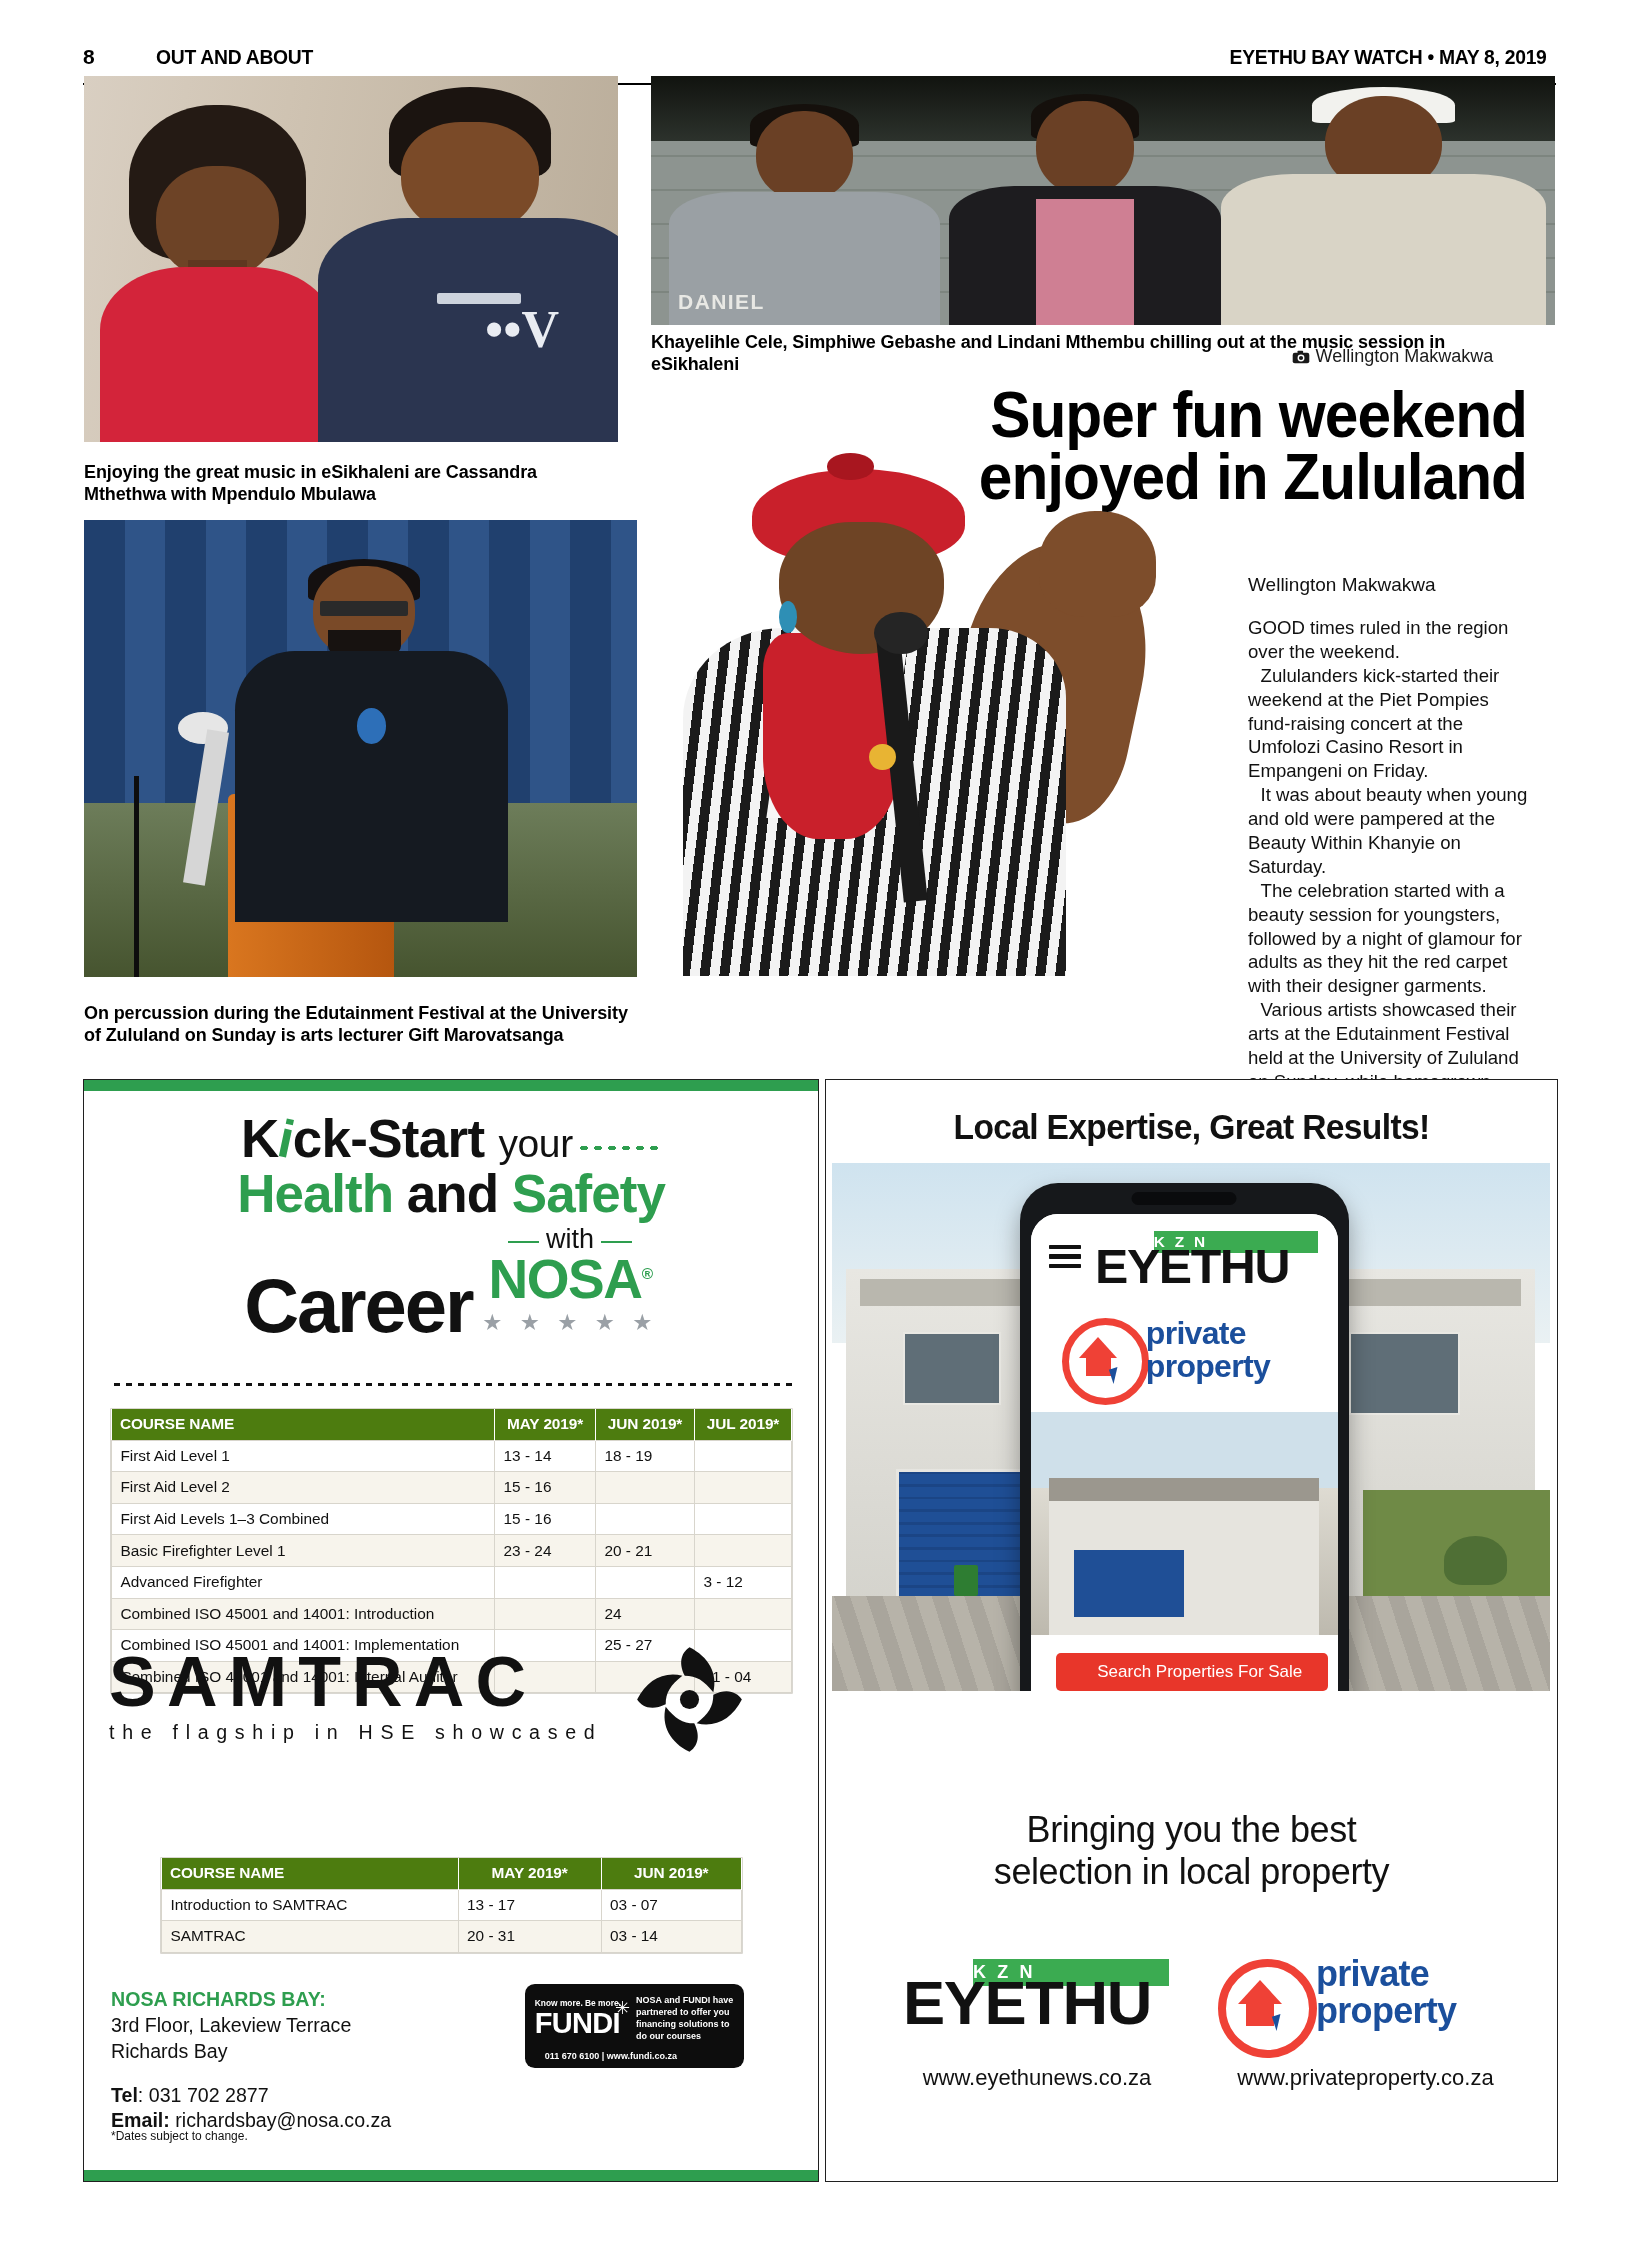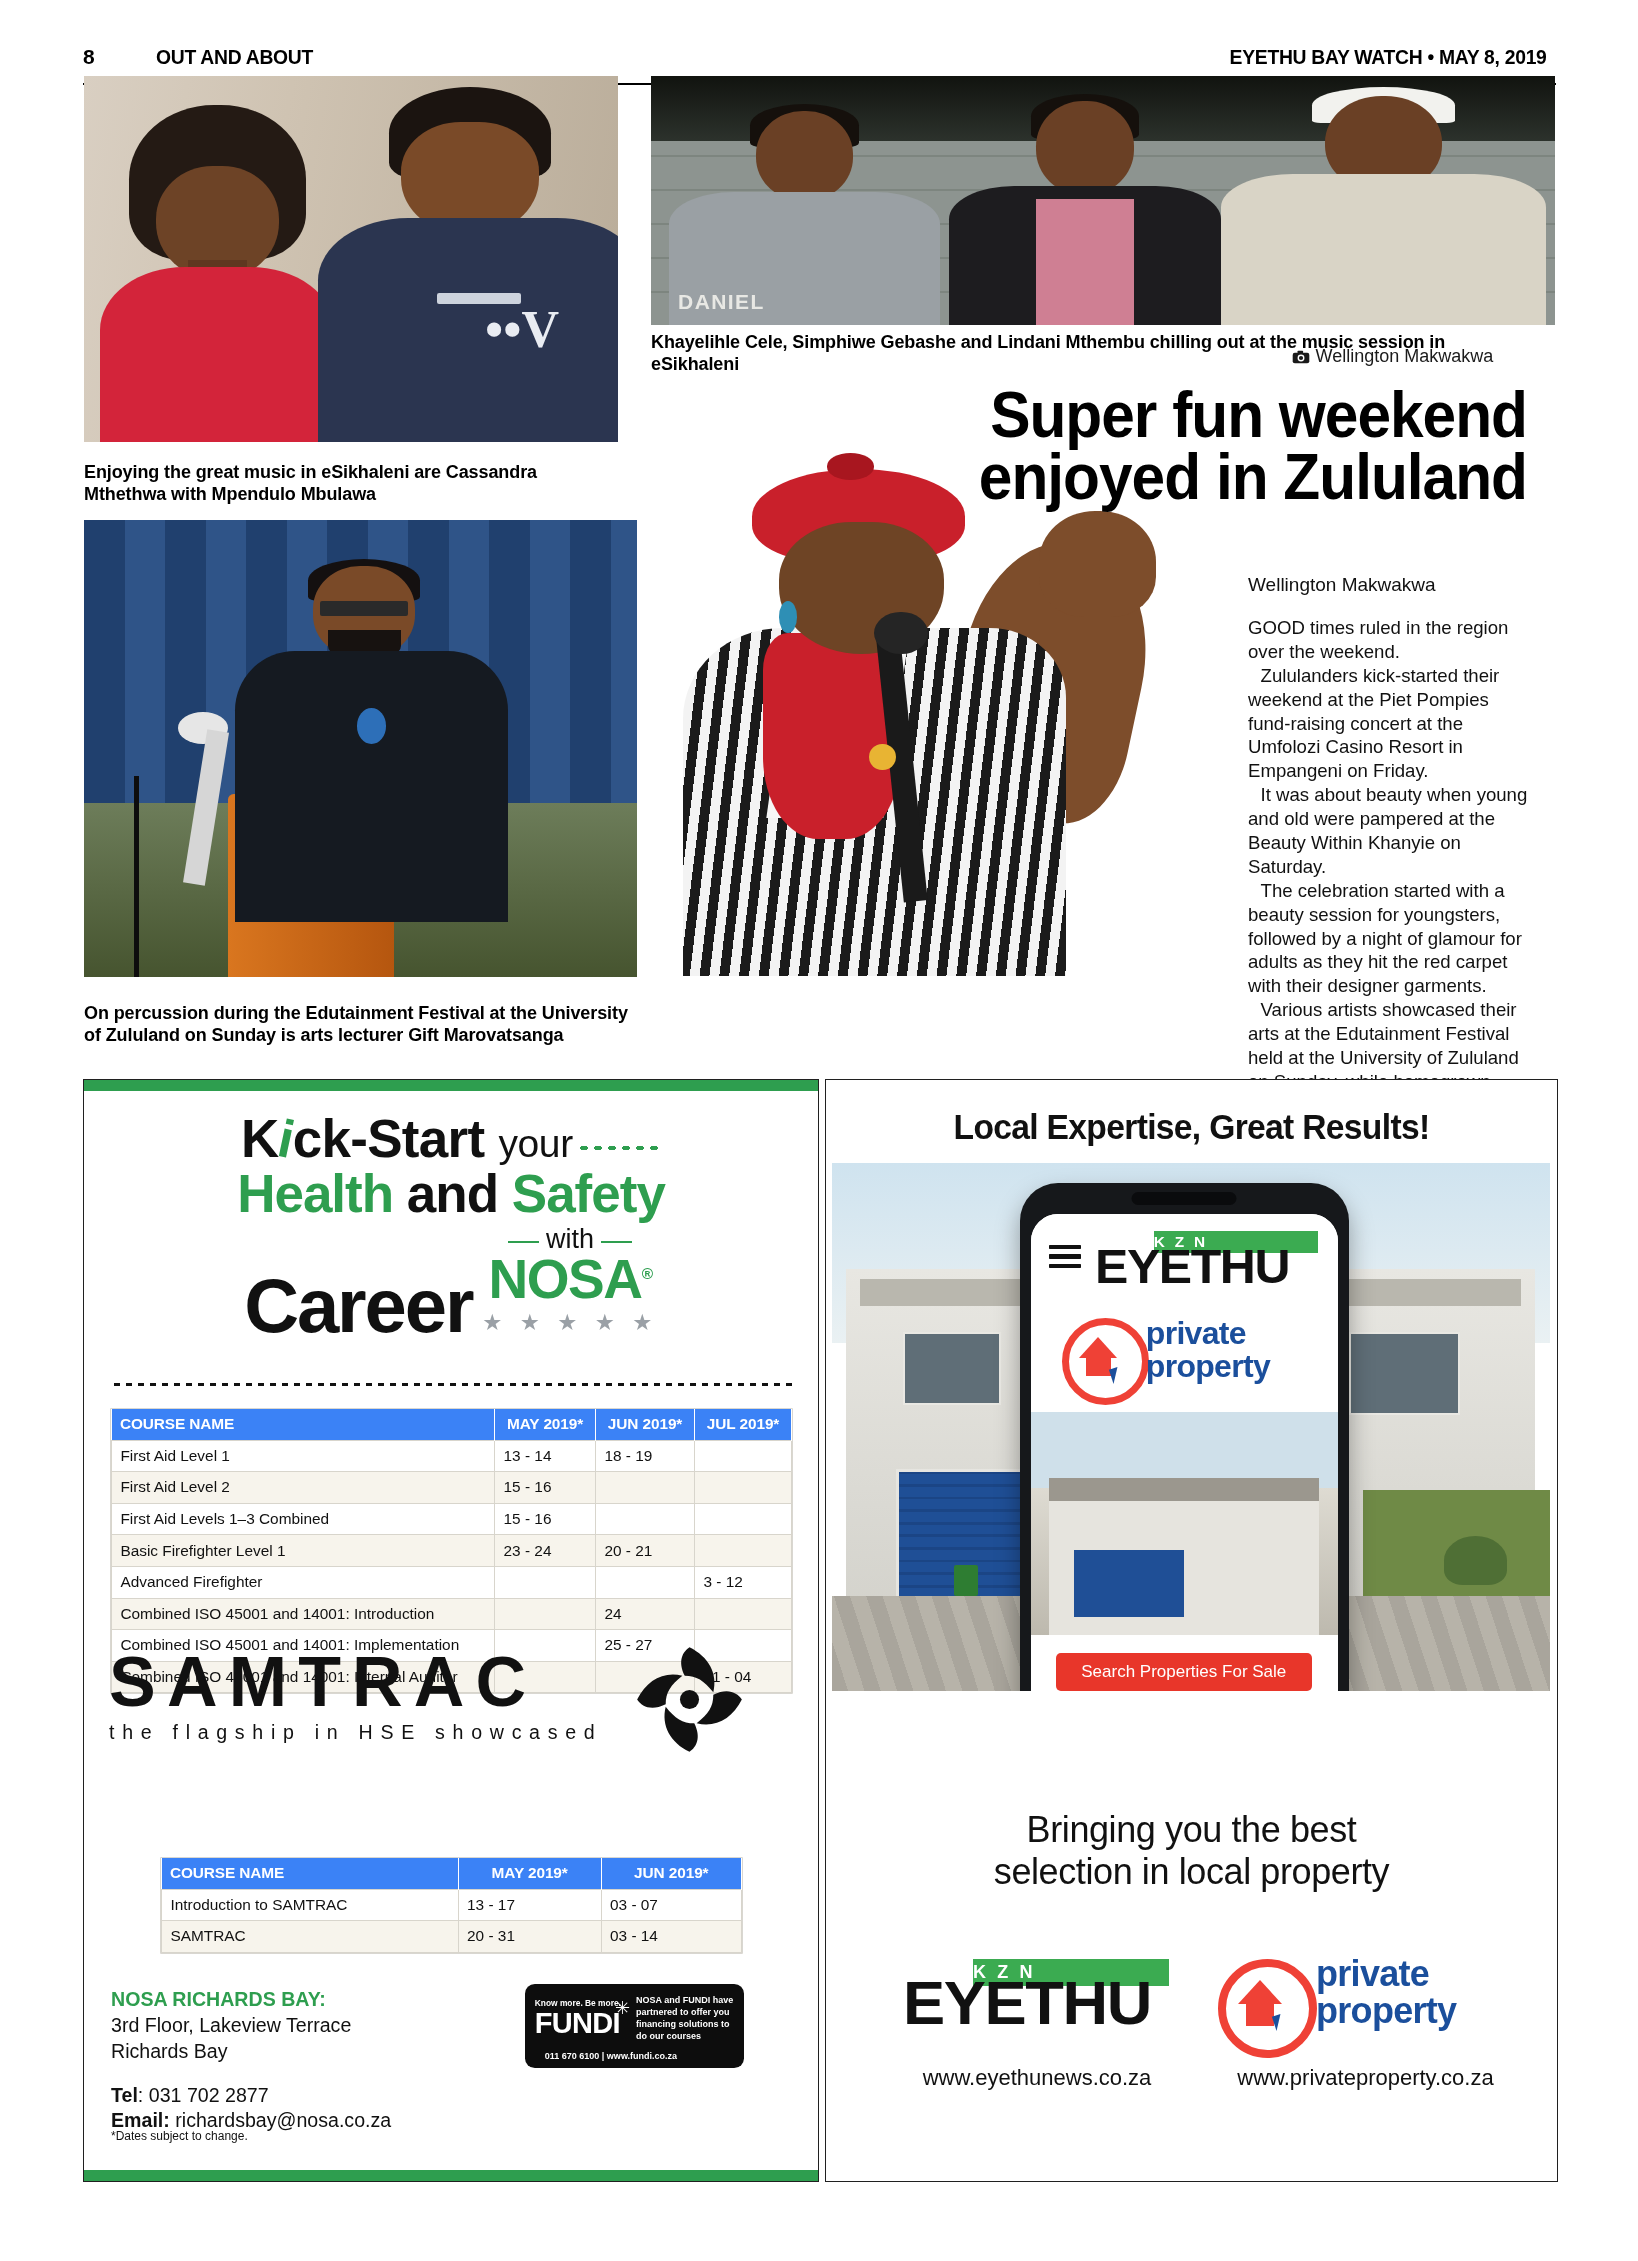--- a/index.html
+++ b/index.html
@@ -181,21 +181,21 @@
   .ks-nosa{font-size:55px;font-weight:bold;color:#2e9e4f;letter-spacing:-1.4px;line-height:.9;}
   .ks-reg{font-size:15.4px;vertical-align:super;}
   .stars{margin-top:4.2px;font-size:22.4px;color:#9aa0a6;letter-spacing:5.6px;}
   .dotrule{position:absolute;left:27px;top:301px;width:681px;height:7px;
      background-image:radial-gradient(#111 38%,transparent 39%);
      background-size:12px 7px;background-repeat:repeat-x;}
 
   
   table.ctab{position:absolute;border-collapse:collapse;font-size:15.4px;color:#111;
      box-shadow:0 0 0 0.7px #c9c6bd;}
-  table.ctab th{background:#3b82f6;color:#fff;font-size:15.4px;font-weight:bold;
+  table.ctab th{background:#4d7c0f;color:#fff;font-size:15.4px;font-weight:bold;
      text-align:left;padding:6.3px 8.4px;border-right:1.4px solid #fff;letter-spacing:-0.1px;}
   table.ctab th.num{text-align:center;}
   table.ctab td{padding:6.3px 8.4px;border:0.7px solid #d8d5cc;}
   table.ctab td.num{text-align:left;}
   table.ctab tbody tr:nth-child(even){background:#f7f4ec;}
   table.ctab tbody tr:nth-child(odd){background:#ffffff;}
   #tab1{left:27px;top:329px;width:681px;}
   #tab2{left:77px;top:778px;width:581px;}
 
   
@@ -265,21 +265,21 @@
   .pp-cursor{position:absolute;left:49px;top:52px;width:0;height:0;
      border-left:9.8px solid #1b4f9c;border-bottom:15.4px solid transparent;transform:rotate(-18deg);}
   .pp-txt{position:absolute;left:84px;top:1.4px;font-size:32px;font-weight:bold;color:#1b4f9c;
      line-height:1.02;letter-spacing:-0.7px;}
   .scr-photo{position:absolute;left:0;top:198px;width:100%;height:223px;
      background:linear-gradient(180deg,#cfe0ea 0%,#cfe0ea 34%,#dedbd2 34%,#bdb9ae 100%);}
   .scr-photo .roof{position:absolute;left:6%;top:30%;width:88%;height:10%;background:#9b978e;}
   .scr-photo .wall{position:absolute;left:6%;top:40%;width:88%;height:60%;background:#e6e4de;}
   .scr-photo .gdoor{position:absolute;left:14%;top:62%;width:36%;height:30%;background:#1f4f96;}
   .btn-sale{position:absolute;left:25px;top:439px;width:256px;height:38px;background:#e8362a;
-     border-radius:4.9px;color:#fff;font-size:17px;text-align:center;line-height:38px;}
+     border-radius:4.9px;color:#fff;font-size:17px;text-align:center;line-height:38px;padding-left:16px;}
 
   .pp-tag{position:absolute;left:0;top:729px;width:100%;text-align:center;
      font-size:36px;color:#111;line-height:1.16;letter-spacing:-0.4px;}
   .pp-foot{position:absolute;left:0;top:862px;width:100%;height:210px;}
   .foot-ey{position:absolute;left:77px;top:17px;width:266px;height:84px;}
   .foot-ey .ey-kzn{left:70px;top:0;width:196px;height:27px;font-size:18px;line-height:27px;letter-spacing:11.2px;}
   .foot-ey .ey-word{top:15.4px;font-size:62px;}
   .foot-pp{position:absolute;left:392px;top:14px;width:294px;height:91px;}
   .foot-pp .pp-ring{width:83px;height:83px;border-width:8.4px;}
   .foot-pp .pp-home{left:19.6px;top:24px;border-left-width:22.4px;border-right-width:22.4px;border-bottom-width:24px;}

